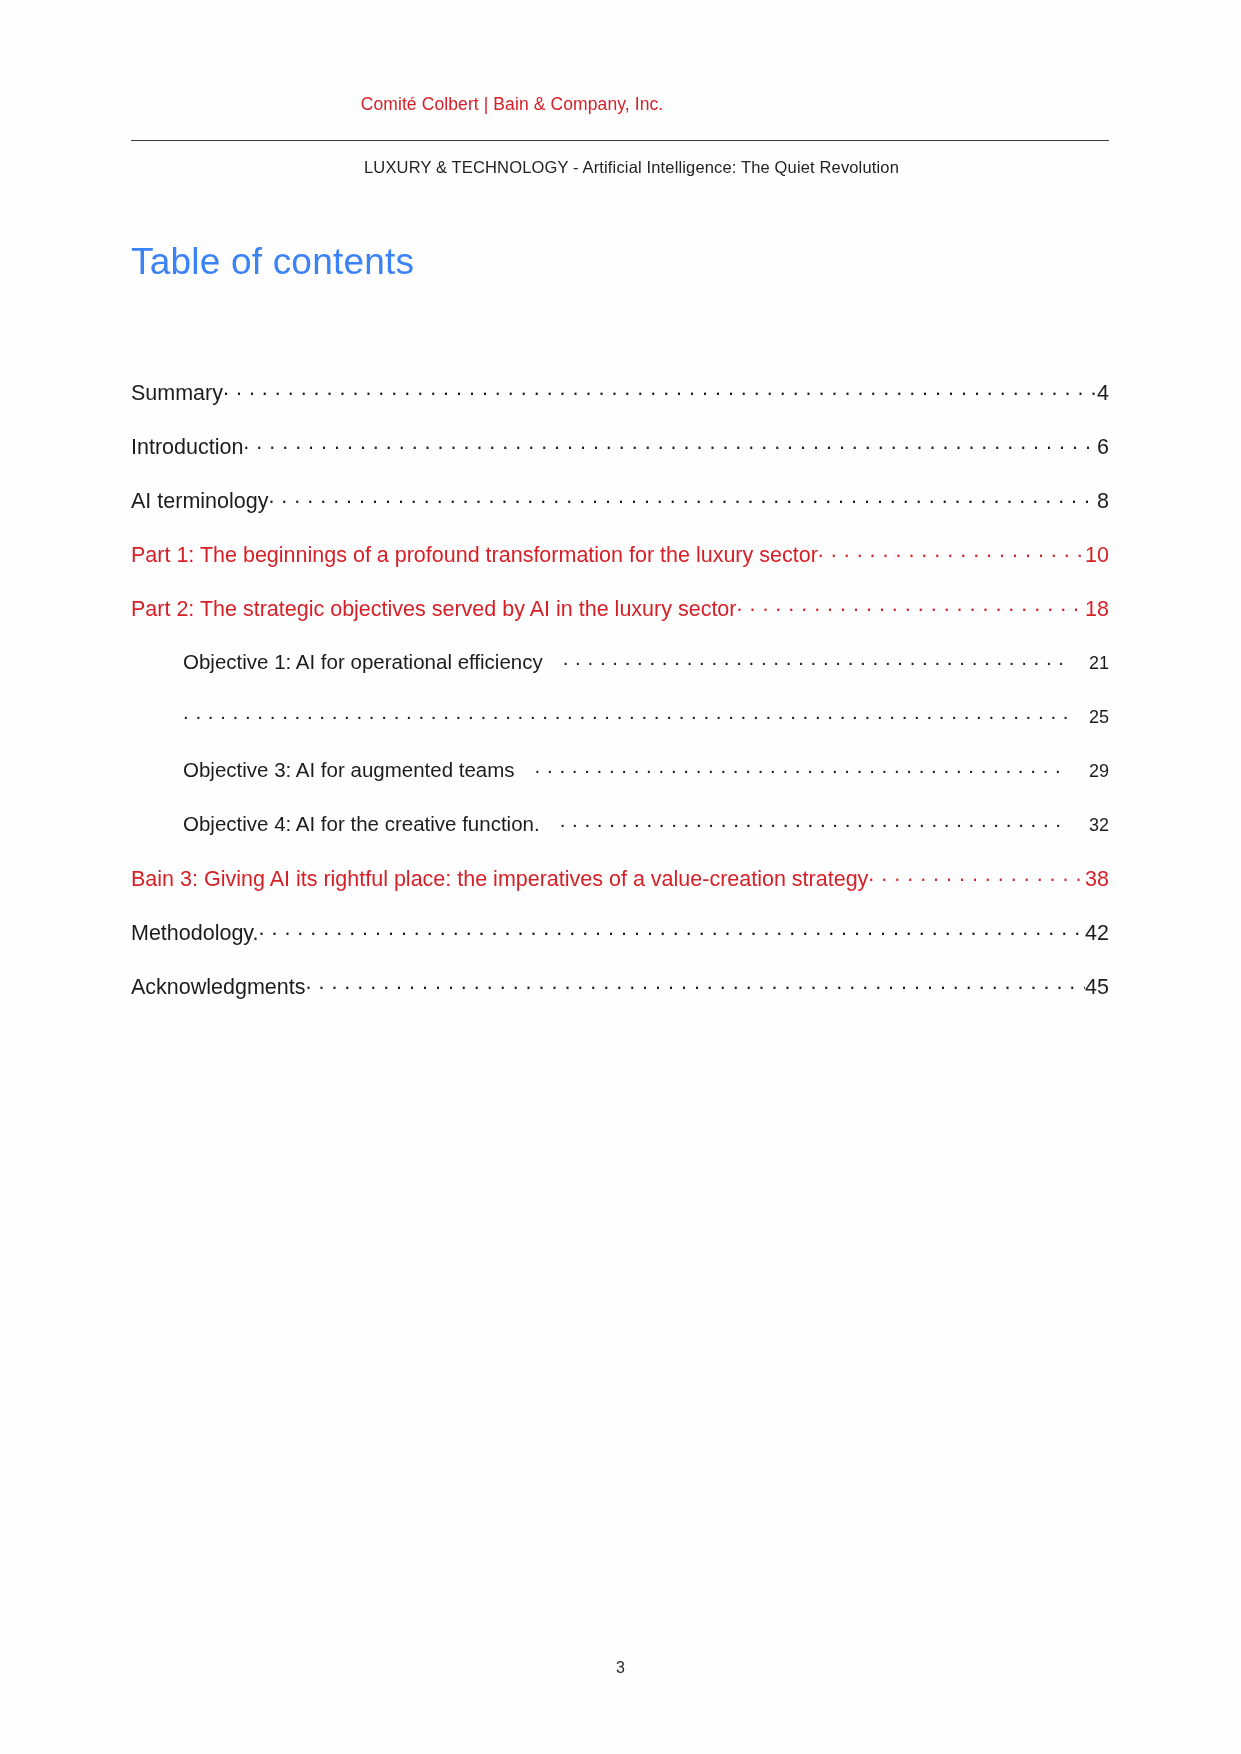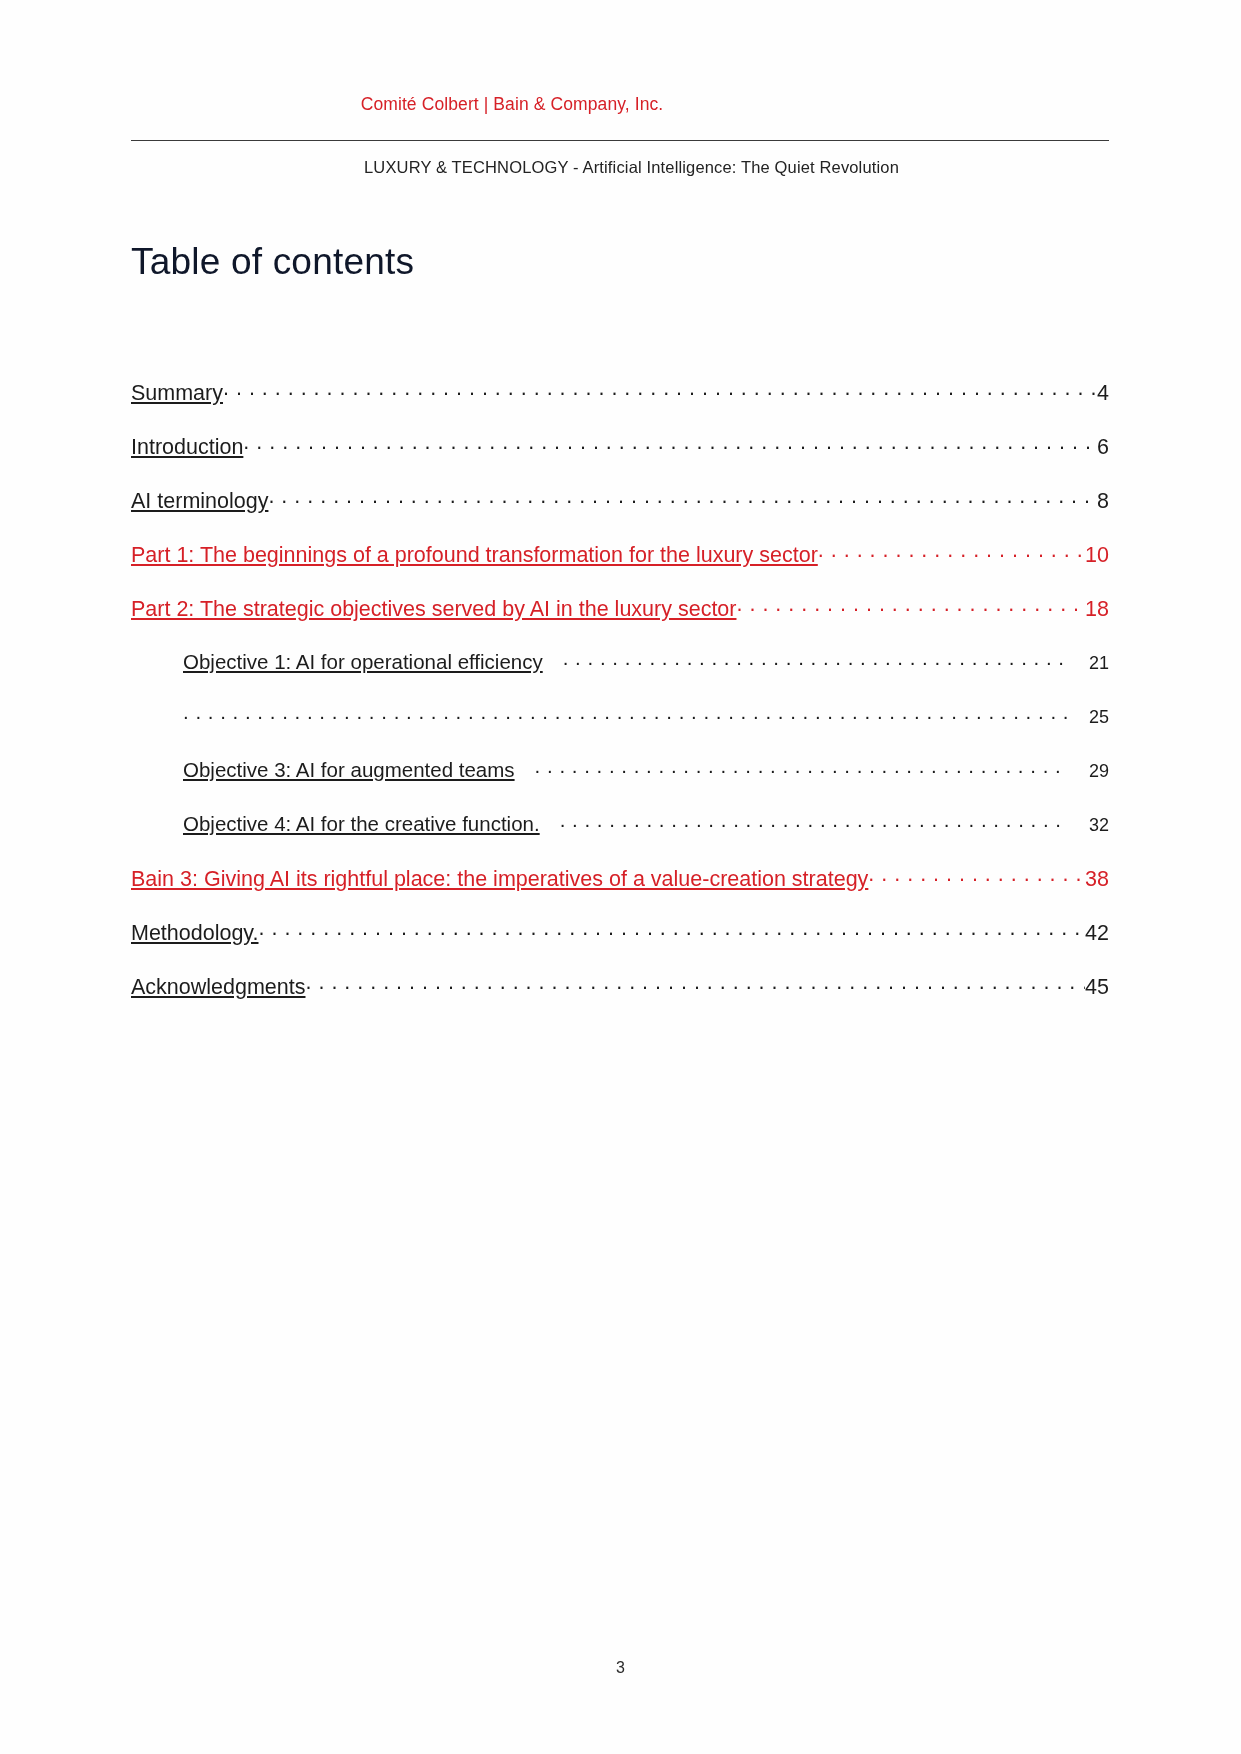--- a/index.html
+++ b/index.html
@@ -57,21 +57,21 @@
     padding-left: 11px;
   }
 
   
   .toc-title {
     position: absolute;
     left: 131px;
     top: 241px;
     font-size: 37px;
     font-weight: 400;
-    color: #0f172a;
+    color: #3b82f6;
     letter-spacing: 0.2px;
   }
 
   
   .toc-list {
     position: absolute;
     left: 131px;
     top: 378px;
     width: 978px;
   }
@@ -93,21 +93,20 @@
   }
 
   .toc-row.accent,
   .toc-row.accent .toc-dots,
   .toc-row.accent .toc-page {
     color: #d62027;
   }
 
   .toc-label {
     flex: 0 0 auto;
-    text-decoration: underline;
   }
 
   .toc-dots {
     flex: 1 1 auto;
     overflow: hidden;
     margin: 0 0 0 0;
     position: relative;
     height: 1em;
   }
   .toc-dots::before {

